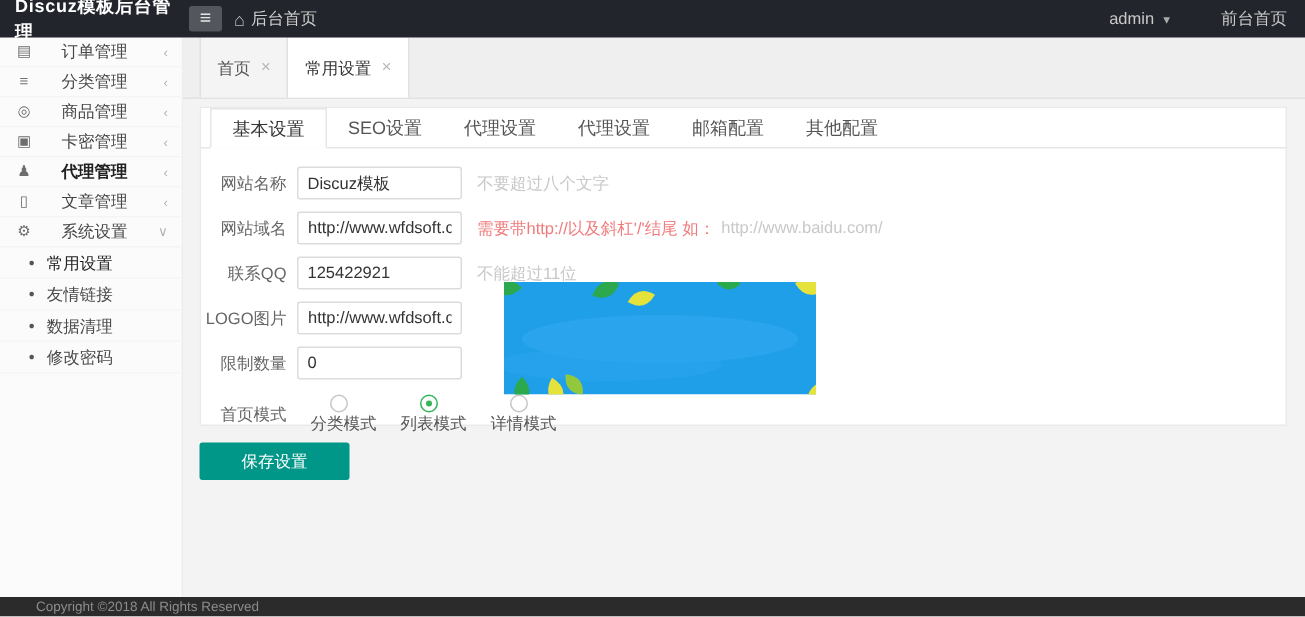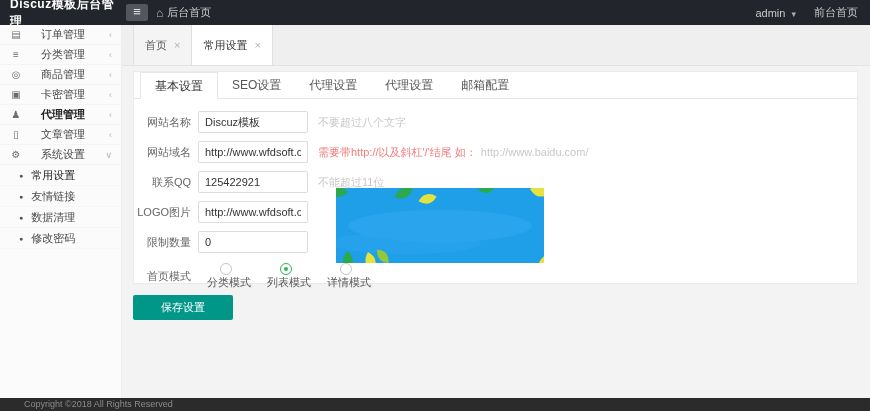--- a/index.html
+++ b/index.html
@@ -8,21 +8,21 @@
   body { position:relative; background:#f3f3f3; }
 
   
   .header { position:absolute; top:0; left:0; right:0; height:25px;
     background:#22252b; display:flex; align-items:center; color:#ccc; z-index:20; }
   .brand { width:122px; padding-left:10px; font-size:12px; font-weight:bold; color:#fff; letter-spacing:.5px; }
   .hamburger { width:22px; height:17px; background:#53565c; border-radius:2px;
     color:#e3e3e3; font-size:13px; line-height:16px; text-align:center; margin:0 8px 0 4px; cursor:pointer; }
   .hnav { font-size:11px; color:#cfcfcf; display:flex; align-items:center; gap:4px; cursor:pointer; }
   .hnav .homeglyph { font-size:12px; color:#bbb; }
-  .hright { margin-left:auto; display:flex; align-items:center; gap:18px; padding-right:12px; font-size:11px; color:#c9c9c9; }
+  .hright { margin-left:auto; display:flex; align-items:center; gap:34px; padding-right:12px; font-size:11px; color:#c9c9c9; }
   .hright .caret { font-size:9px; margin-left:3px; color:#aaa; }
   .hitem { cursor:pointer; }
 
   
   .footer { position:absolute; left:0; right:0; bottom:0; height:13px; background:#2b2b2b;
     color:#8c8c8c; font-size:9px; line-height:13px; padding-left:24px; z-index:20; }
 
   
   .sidebar { position:absolute; top:25px; bottom:13px; left:0; width:122px; background:#fbfbfb;
     border-right:1px solid #ededed; z-index:10; }
@@ -164,20 +164,21 @@
     </div>
   </div>
 
   <div class="panel">
     <div class="ptabs">
       <div class="ptab active">基本设置</div>
       <div class="ptab">SEO设置</div>
       <div class="ptab">代理设置</div>
       <div class="ptab">代理设置</div>
       <div class="ptab">邮箱配置</div>
+      <div class="ptab">其他配置</div>
     </div>
 
     <div class="form">
       <div class="frow">
         <label class="flabel">网站名称</label>
         <input class="finput" value="Discuz模板" style="">
         <span class="hint">不要超过八个文字</span>
       </div>
       <div class="frow">
         <label class="flabel">网站域名</label>

